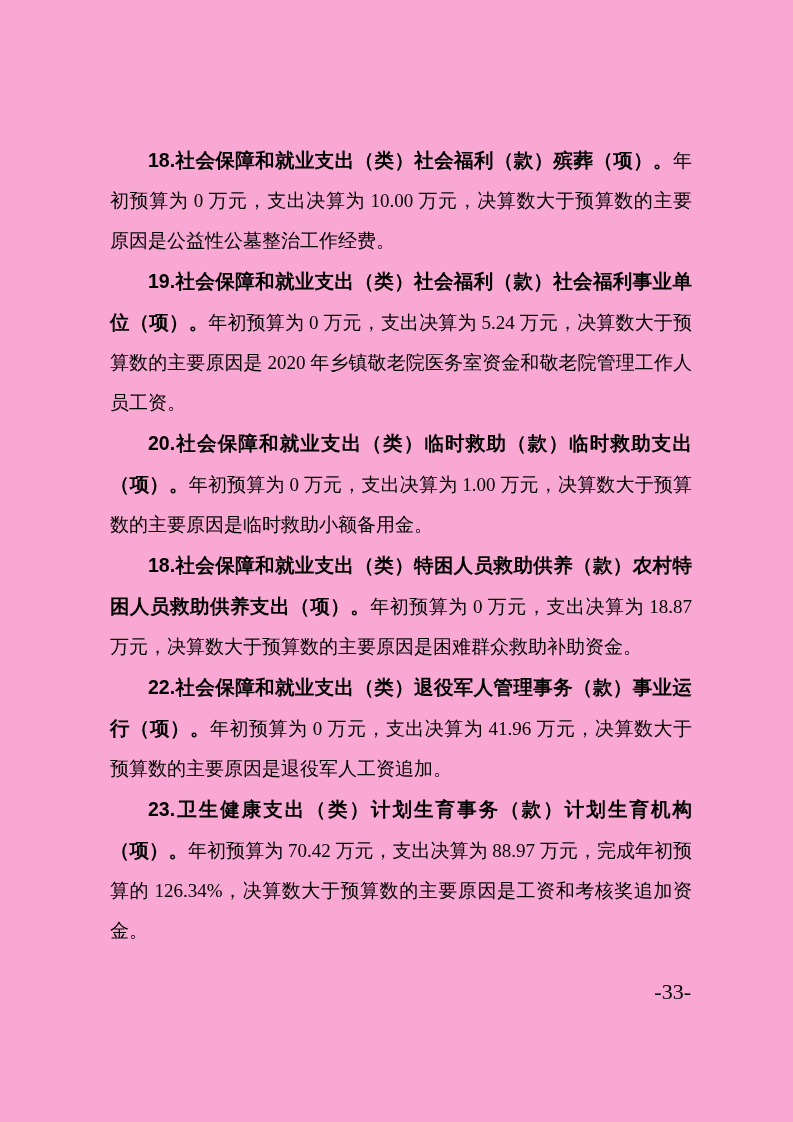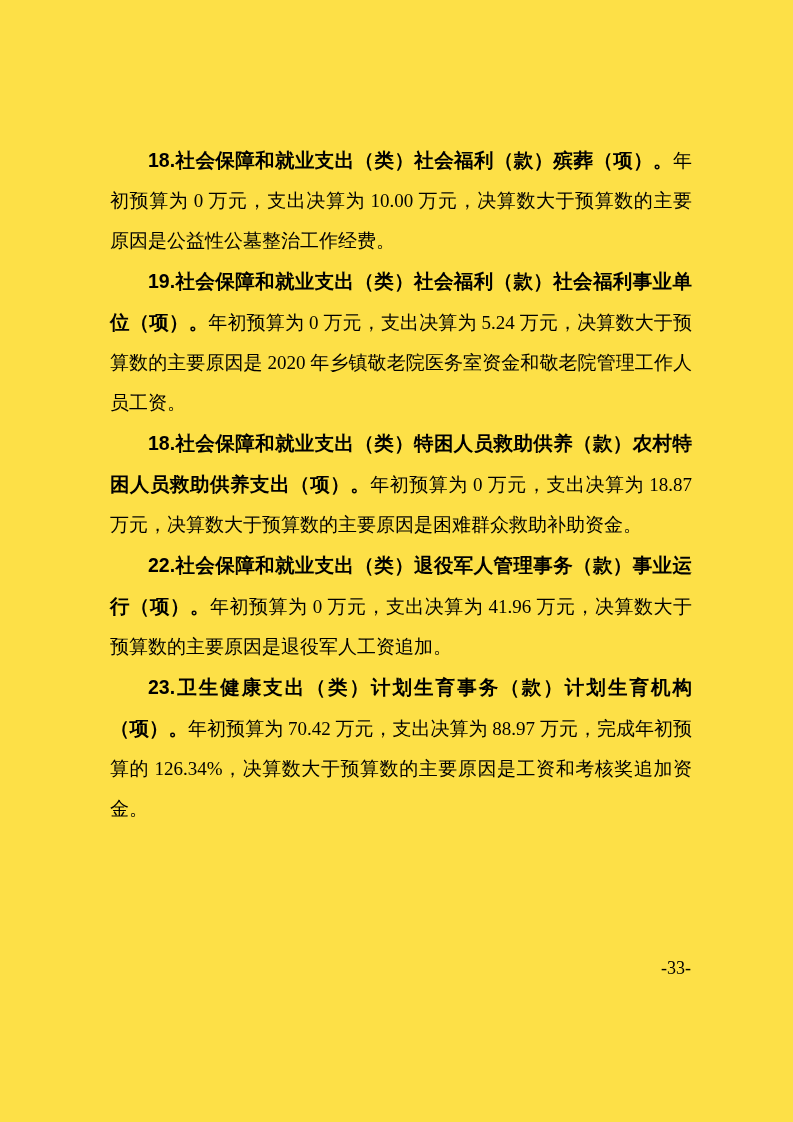--- a/index.html
+++ b/index.html
@@ -4,21 +4,21 @@
 <style>
   html, body {
     margin: 0;
     padding: 0;
     background: #ffffff;
   }
   .page {
     position: relative;
     width: 793px;
     height: 1122px;
-    background: #fde047;
+    background: #f9a8d4;
     overflow: hidden;
     font-family: "Liberation Serif", "DejaVu Serif", serif;
     color: #000000;
   }
   .content {
     position: absolute;
     top: 140px;
     left: 110px;
     width: 582px;
   }
@@ -34,39 +34,40 @@
     font-weight: 700;
     font-family: "Liberation Sans", "DejaVu Sans", sans-serif;
     font-size: 19.5px;
   }
   .para-body {
     font-weight: 400;
     font-family: "Liberation Serif", "DejaVu Serif", serif;
   }
   .page-number {
     position: absolute;
-    top: 956px;
+    top: 980px;
     right: 102px;
-    font-size: 18px;
+    font-size: 22px;
     line-height: 24px;
     font-family: "Liberation Serif", "DejaVu Serif", serif;
     color: #000000;
     text-align: right;
   }
 </style>
 </head>
 <body>
 
 <div class="page">
   <div class="content">
 
     <p class="doc-para"><span class="para-lead">18.社会保障和就业支出（类）社会福利（款）殡葬（项）。</span><span class="para-body">年初预算为 0 万元，支出决算为 10.00 万元，决算数大于预算数的主要原因是公益性公墓整治工作经费。</span></p>
 
     <p class="doc-para"><span class="para-lead">19.社会保障和就业支出（类）社会福利（款）社会福利事业单位（项）。</span><span class="para-body">年初预算为 0 万元，支出决算为 5.24 万元，决算数大于预算数的主要原因是 2020 年乡镇敬老院医务室资金和敬老院管理工作人员工资。</span></p>
 
+    <p class="doc-para"><span class="para-lead">20.社会保障和就业支出（类）临时救助（款）临时救助支出（项）。</span><span class="para-body">年初预算为 0 万元，支出决算为 1.00 万元，决算数大于预算数的主要原因是临时救助小额备用金。</span></p>
 
     <p class="doc-para"><span class="para-lead">18.社会保障和就业支出（类）特困人员救助供养（款）农村特困人员救助供养支出（项）。</span><span class="para-body">年初预算为 0 万元，支出决算为 18.87 万元，决算数大于预算数的主要原因是困难群众救助补助资金。</span></p>
 
     <p class="doc-para"><span class="para-lead">22.社会保障和就业支出（类）退役军人管理事务（款）事业运行（项）。</span><span class="para-body">年初预算为 0 万元，支出决算为 41.96 万元，决算数大于预算数的主要原因是退役军人工资追加。</span></p>
 
     <p class="doc-para"><span class="para-lead">23.卫生健康支出（类）计划生育事务（款）计划生育机构（项）。</span><span class="para-body">年初预算为 70.42 万元，支出决算为 88.97 万元，完成年初预算的 126.34%，决算数大于预算数的主要原因是工资和考核奖追加资金。</span></p>
 
 
   </div>
 

